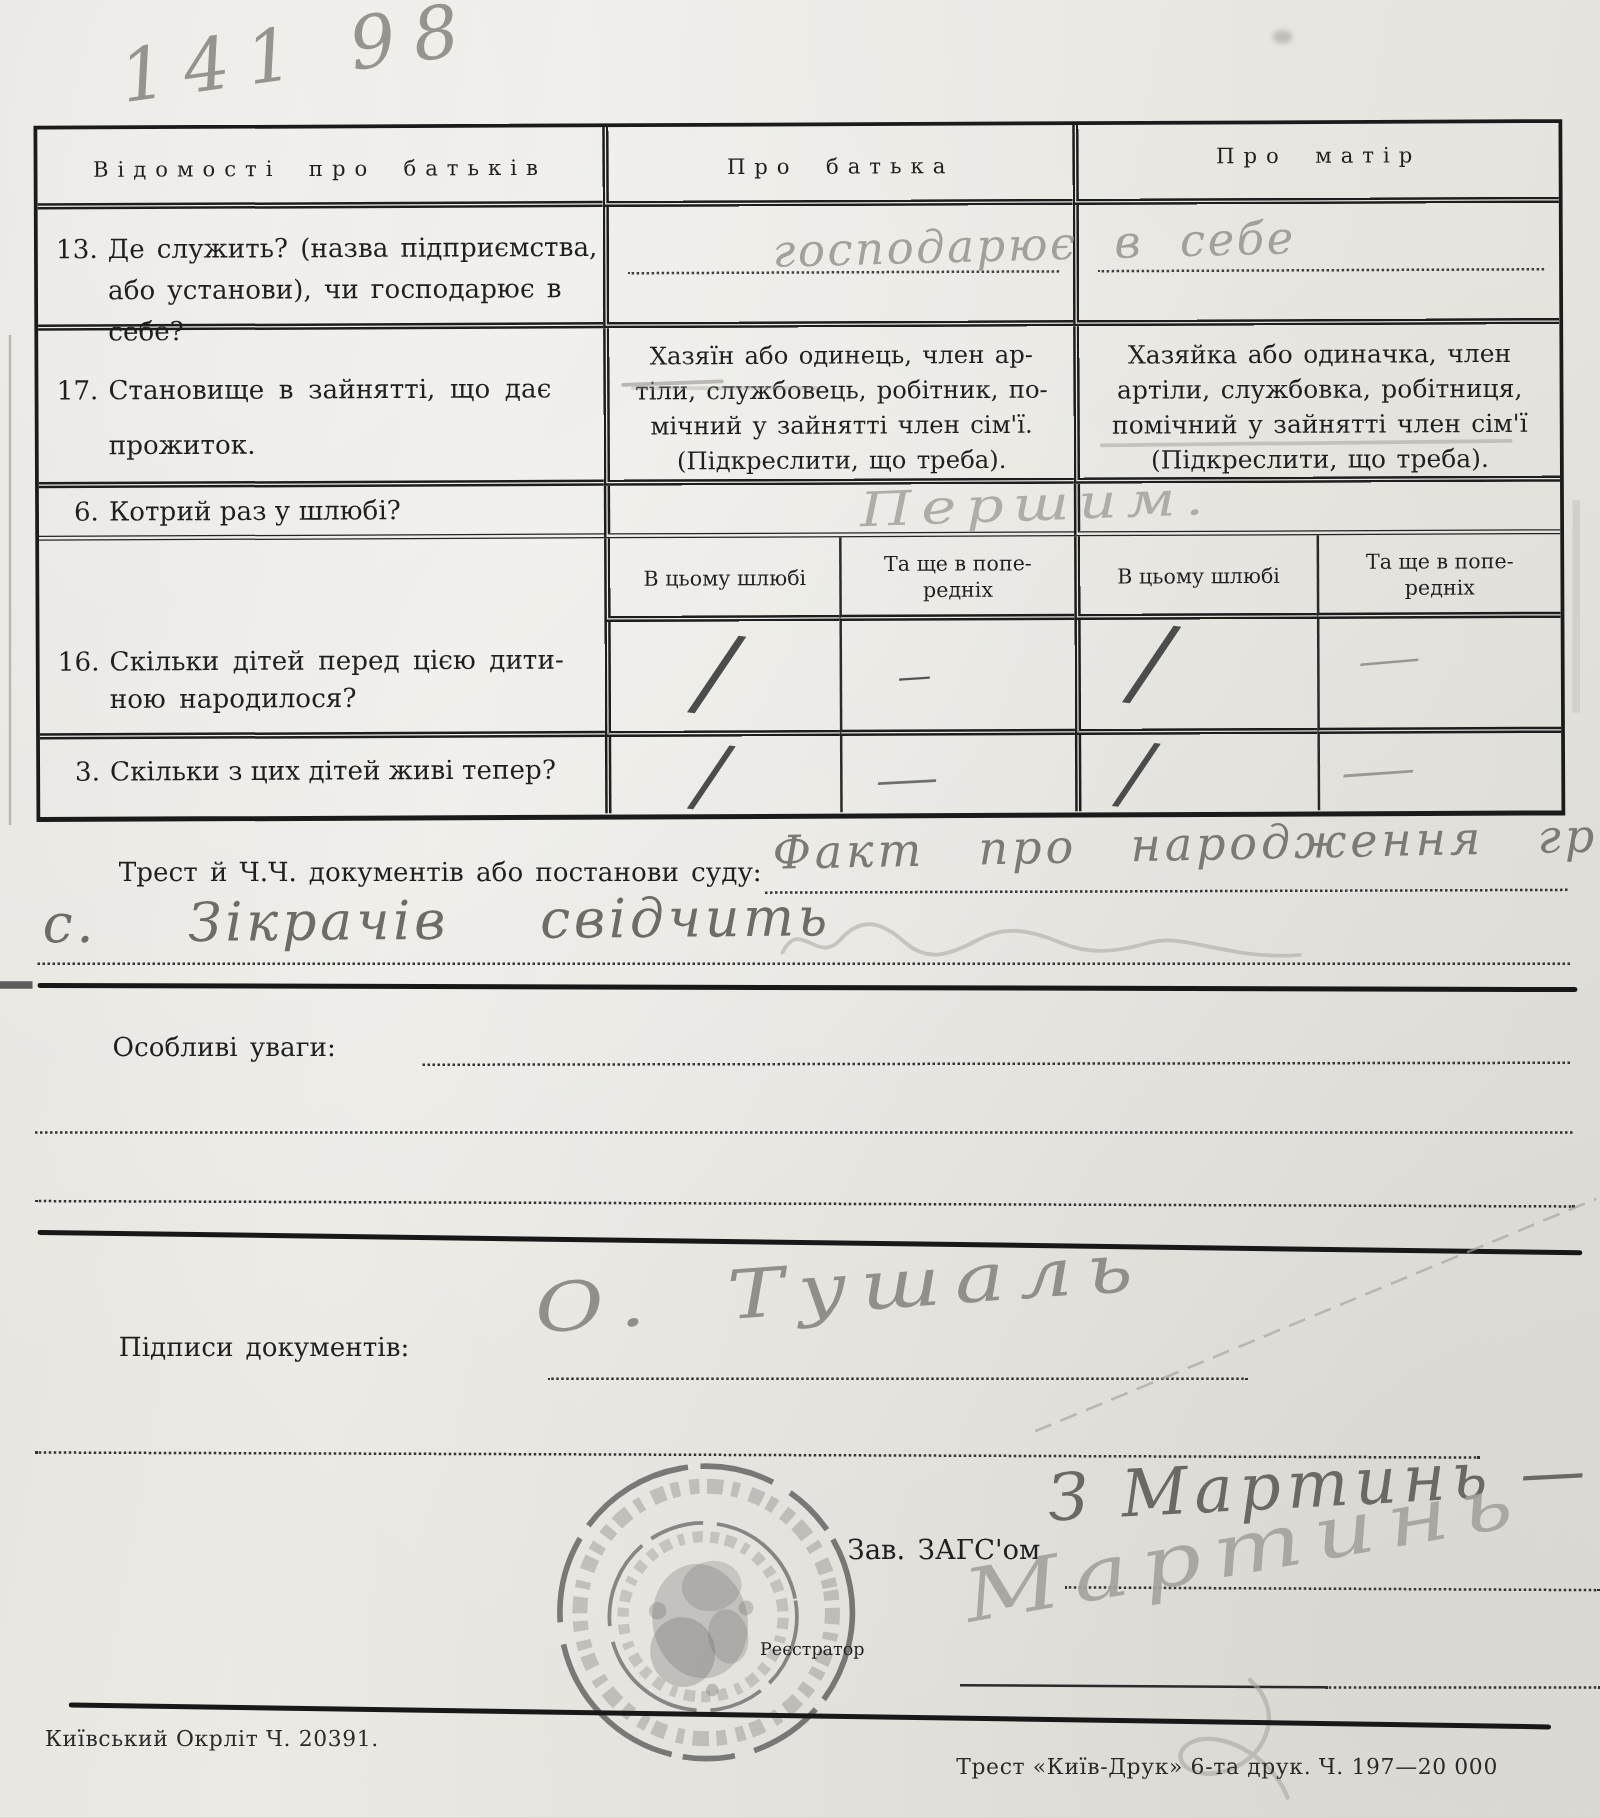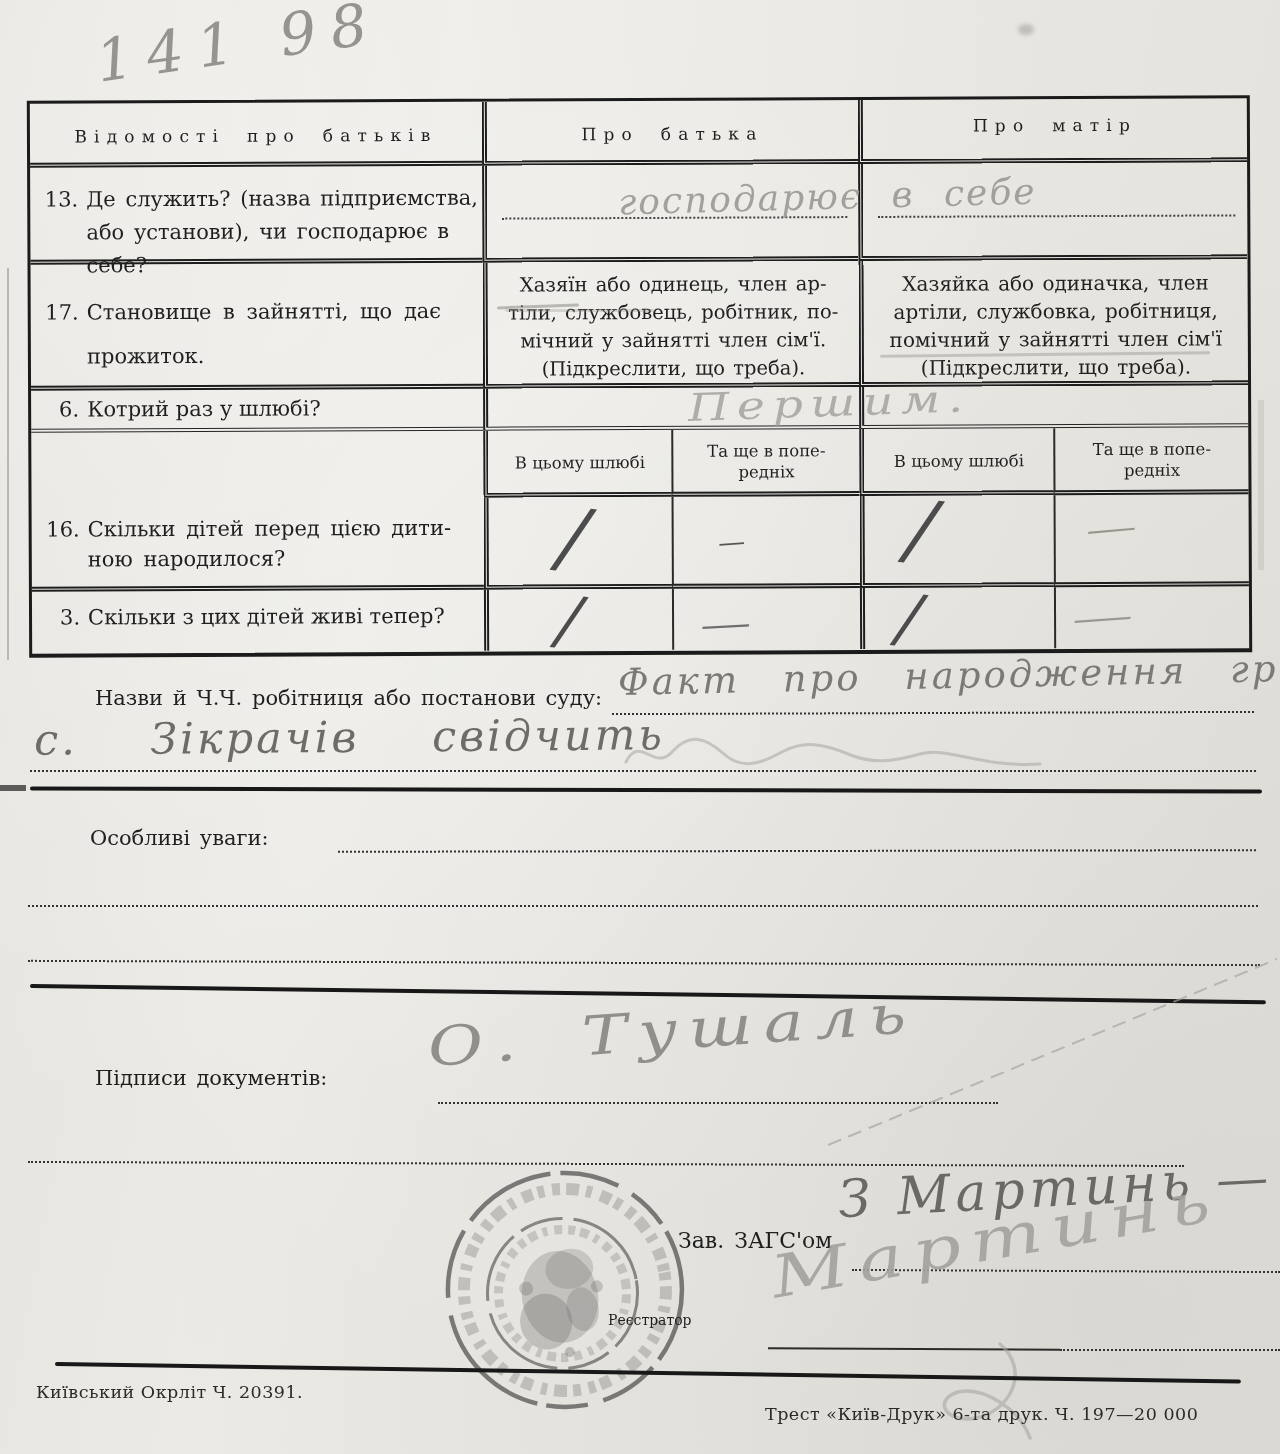--- a/index.html
+++ b/index.html
@@ -163,21 +163,21 @@
   <div class="abs p-slash" style="left:560px;top:498px">/</div>
   <div class="abs p-dash" style="left:718px;top:528px;font-size:27px;color:#555;transform:rotate(-4deg)">—</div>
   <div class="abs p-slash" style="left:908px;top:490px">/</div>
   <div class="abs p-dash" style="left:1086px;top:516px;font-size:30px;color:#98968f;transform:rotate(-5deg) scaleX(1.7);transform-origin:left">—</div>
 
   <div class="abs p-slash p-slash2" style="left:558px;top:588px">/</div>
   <div class="abs p-dash" style="left:700px;top:608px;font-size:34px;color:#6e6e6e;transform:rotate(-3deg) scaleX(1.5);transform-origin:left">—</div>
   <div class="abs p-slash p-slash2" style="left:898px;top:586px">/</div>
   <div class="abs p-dash" style="left:1072px;top:602px;font-size:34px;color:#9a9892;transform:rotate(-4deg) scaleX(1.8);transform-origin:left">—</div>
 
-  <div class="abs lbl" style="left:95px;top:686px">Назви й Ч.Ч. робітниця або постанови суду:</div>
+  <div class="abs lbl" style="left:95px;top:686px">Трест й Ч.Ч. документів або постанови суду:</div>
   <div class="abs dotted" style="left:612px;top:712px;width:642px;transform:rotate(-0.2deg)"></div>
   <div class="abs hw" style="left:618px;top:654px;font-size:37px;color:#7c7a75;word-spacing:28px;letter-spacing:3px;transform:rotate(-1.2deg);white-space:nowrap">Факт про народження гр.</div>
   <div class="abs hw" style="left:34px;top:712px;font-size:43px;color:#6e6c67;word-spacing:56px;letter-spacing:3px;transform:rotate(-0.5deg);white-space:nowrap">с. Зікрачів свідчить</div>
   <svg class="abs" style="left:620px;top:728px" width="430" height="50" viewBox="0 0 430 50">
     <path d="M6 34 C 20 6, 34 44, 52 24 S 86 10, 104 26 S 140 36, 162 24 S 204 16, 228 26 S 272 34, 300 26 S 360 40, 420 36" fill="none" stroke="#abaa a5" stroke-width="3" opacity=".55" stroke-linecap="round"></path>
     <path d="M6 34 C 20 6, 34 44, 52 24 S 86 10, 104 26 S 140 36, 162 24 S 204 16, 228 26 S 272 34, 300 26 S 360 40, 420 36" fill="none" stroke="#a8a6a1" stroke-width="3" opacity=".55" stroke-linecap="round"></path>
   </svg>
   <div class="abs dotted" style="left:30px;top:770px;width:1226px"></div>
   <div class="abs heavy" style="left:30px;top:788px;width:1232px;transform:rotate(0.15deg)"></div>
 

